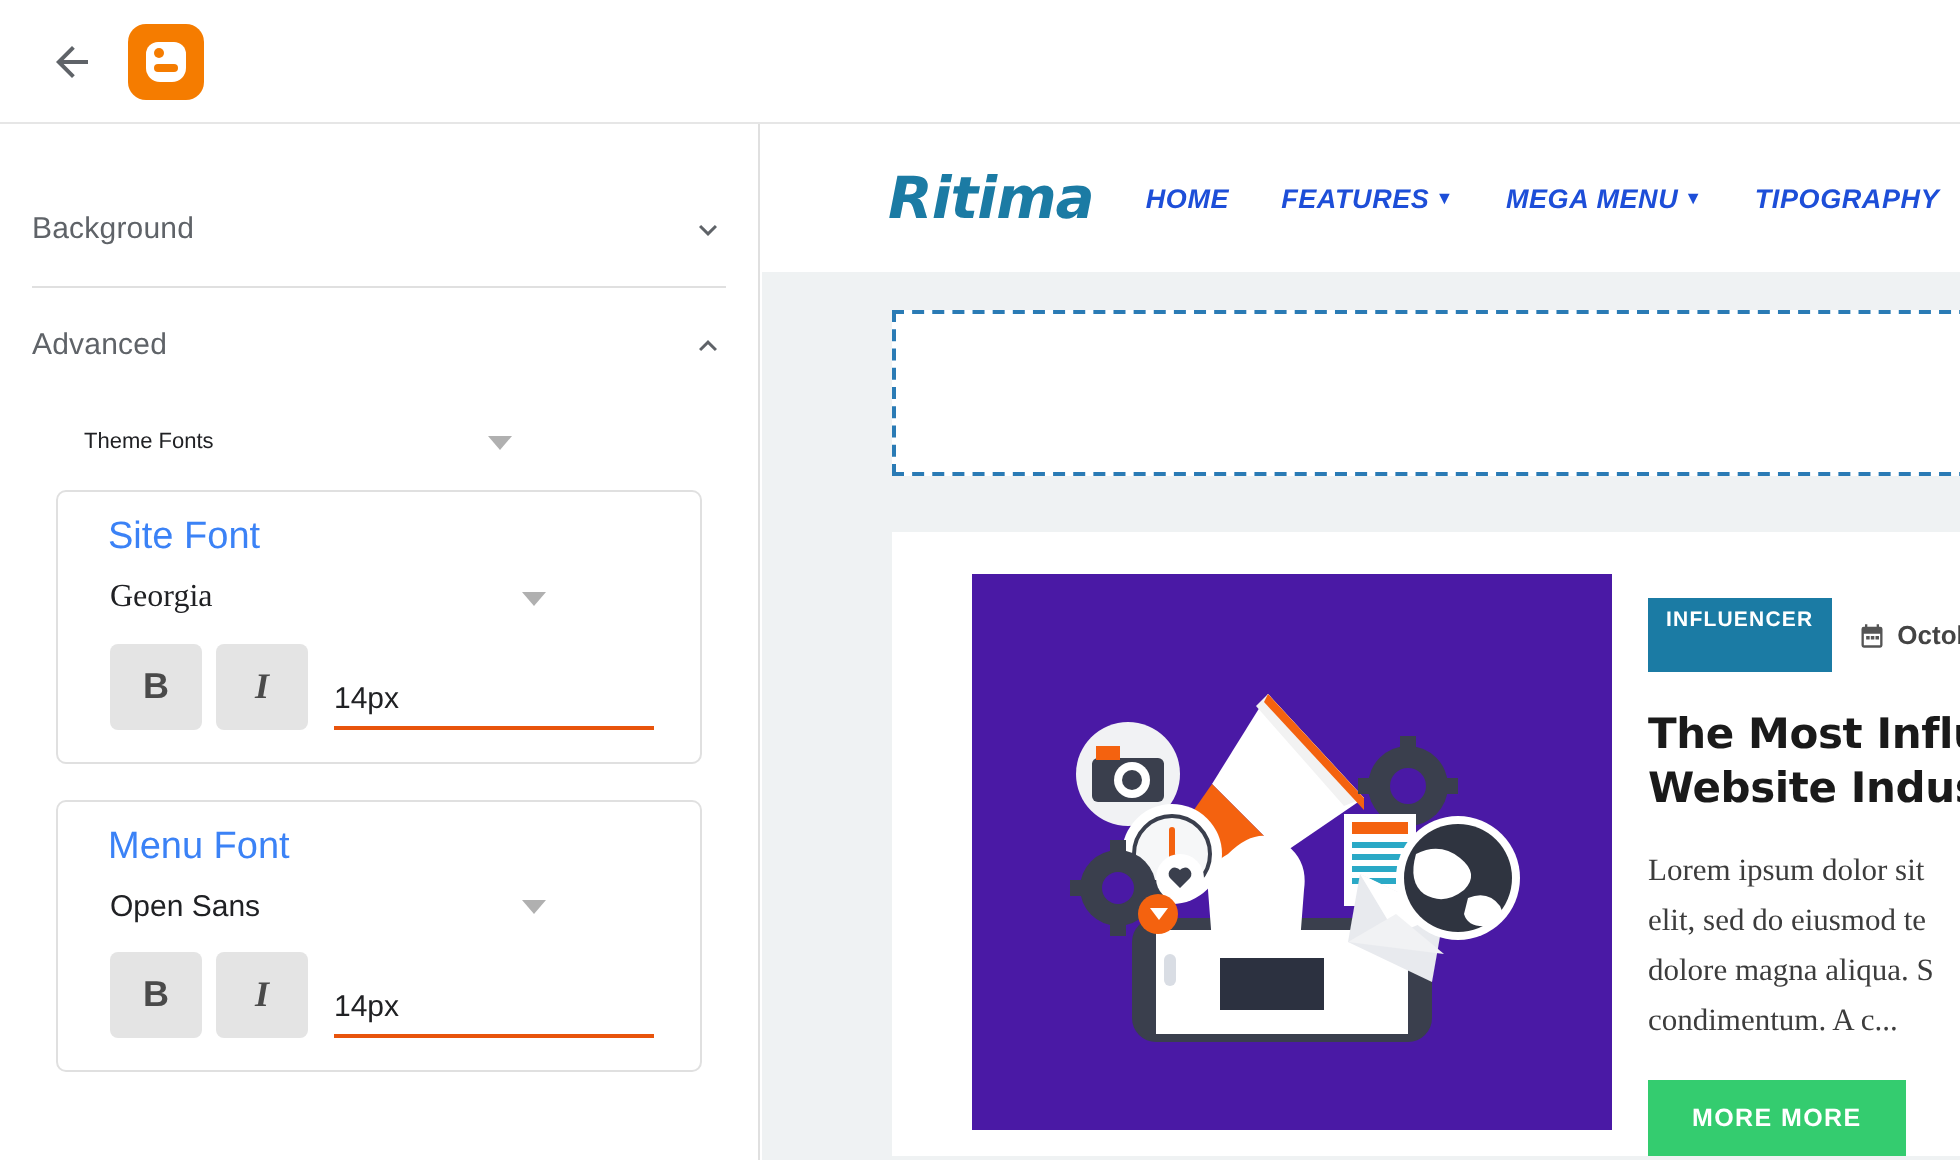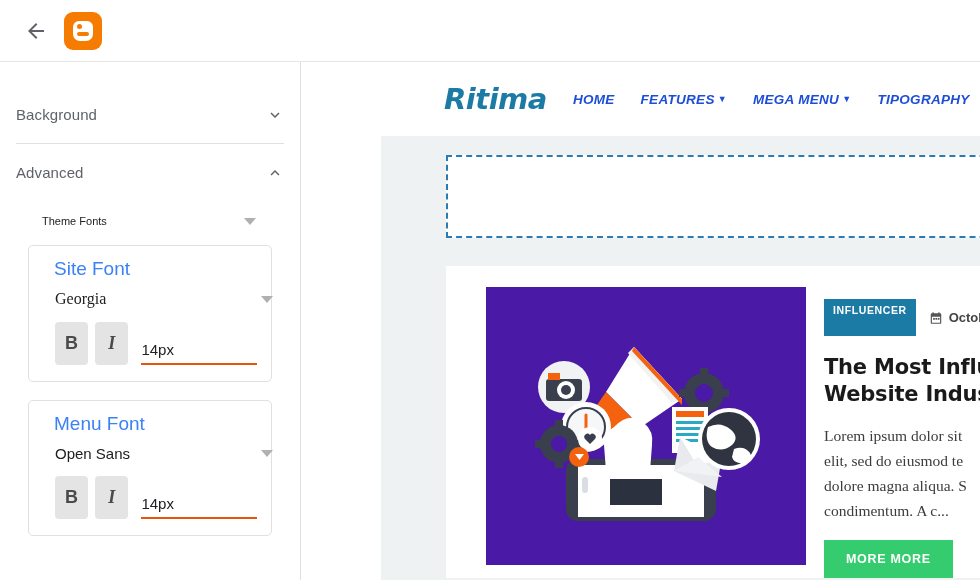--- a/index.html
+++ b/index.html
@@ -43,21 +43,21 @@
   }
   .blogger-glyph .bar {
     position: absolute; left: 4px; top: 11.5px;
     width: 12px; height: 4px; border-radius: 2px;
     background: #f57c00;
   }
 
   
   .sidebar {
     position: absolute; top: 62px; left: 0;
-    width: 301px; height: 518px;
+    width: 380px; height: 518px;
     background: #ffffff;
     border-right: 1px solid #e0e0e0;
     overflow: hidden;
   }
   .accordion-row {
     position: relative;
     height: 57px;
     margin: 0 16px;
     display: flex; align-items: center; justify-content: space-between;
     cursor: pointer;

